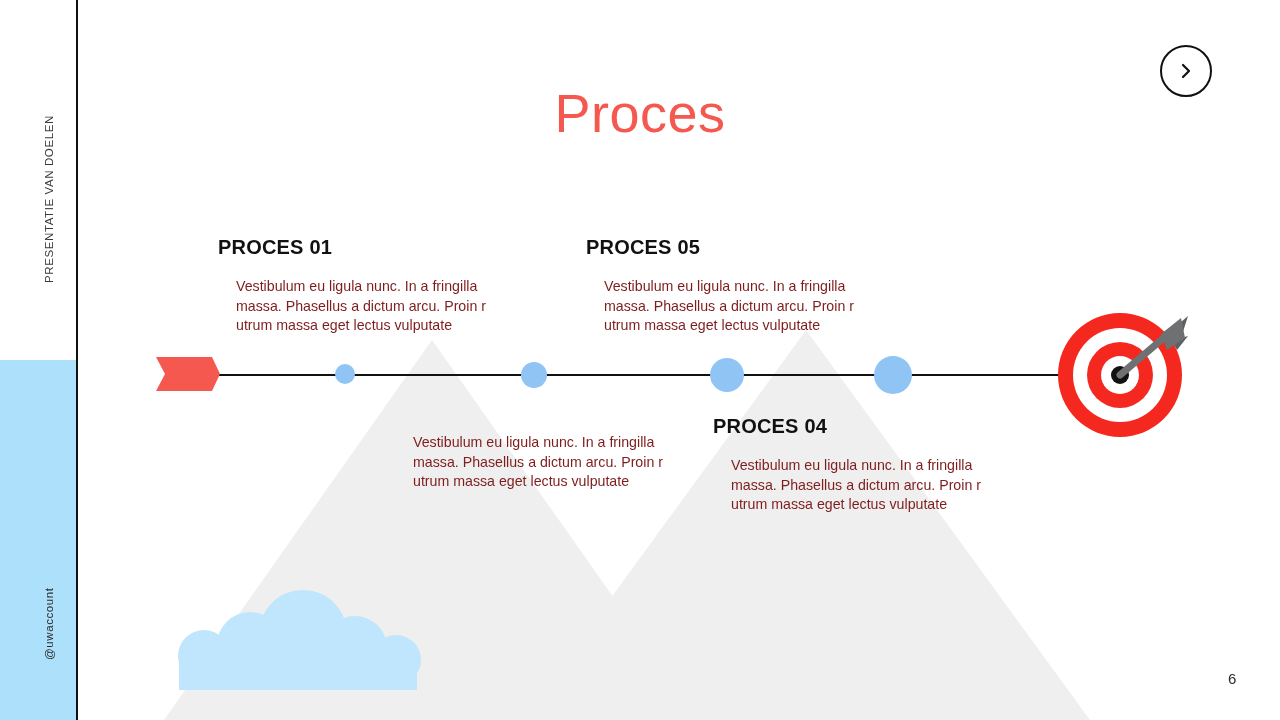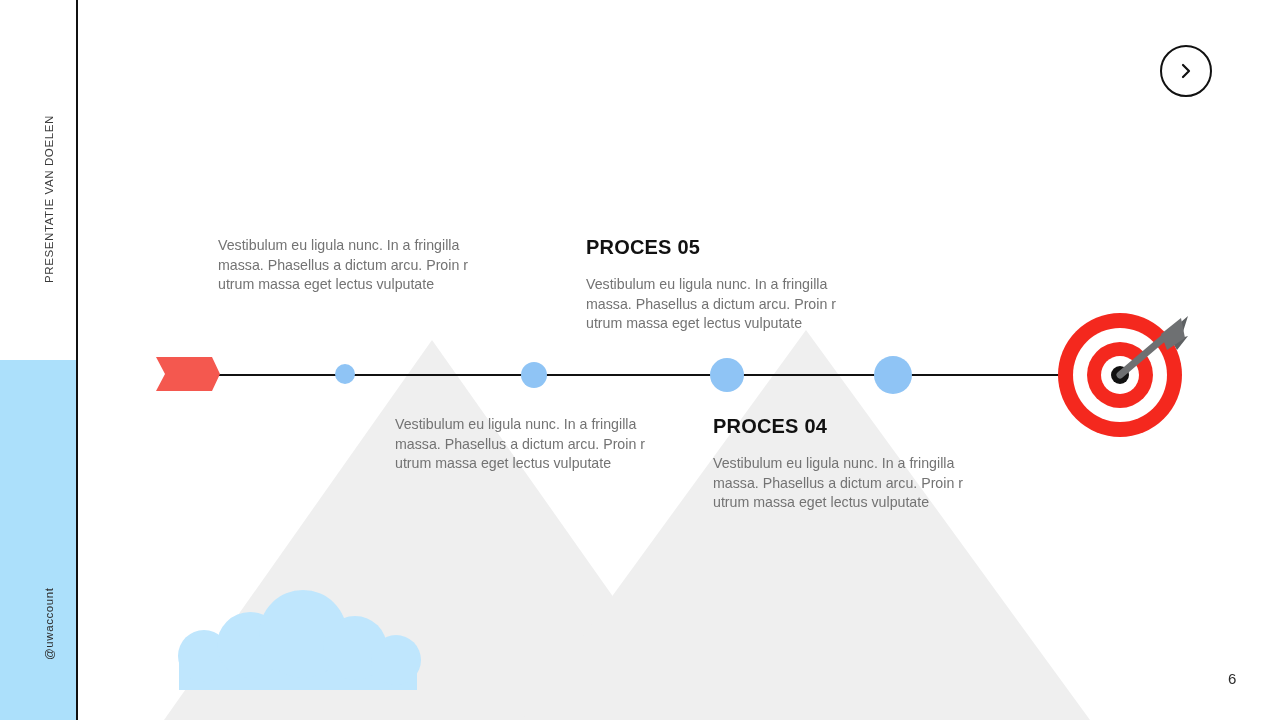--- a/index.html
+++ b/index.html
@@ -133,22 +133,22 @@
     font-size: 20px;
     font-weight: bold;
     color: #111111;
     letter-spacing: 0.2px;
     margin: 0 0 16px 0;
     font-family: "Liberation Sans", sans-serif;
   }
   .proc-body {
     font-size: 14.2px;
     line-height: 19.5px;
-    color: #737373;
-    margin: 0;
+    color: #7f1d1d;
+    margin: 18px;
     font-family: "Liberation Sans", sans-serif;
   }
 
   .proc-01 { left: 218px; top: 236px; }
   .proc-03 { left: 586px; top: 236px; }
   .proc-02 { left: 395px; top: 415px; }
   .proc-04 { left: 713px; top: 415px; }
 
   
   .page-num {
@@ -176,20 +176,21 @@
       <circle cx="355" cy="648" r="32"></circle>
       <circle cx="396" cy="660" r="25"></circle>
     </g>
   </svg>
 
   <div class="rail-blue"></div>
   <div class="rail-line"></div>
   <div class="rail-label rail-label-top">PRESENTATIE VAN DOELEN</div>
   <div class="rail-label rail-label-bottom">@uwaccount</div>
 
+  <div class="title">Proces</div>
 
   <div class="next-btn">
     <svg width="18" height="18" viewBox="0 0 18 18">
       <polyline points="6,3 12,9 6,15" fill="none" stroke="#111111" stroke-width="2.2" stroke-linecap="round" stroke-linejoin="round"></polyline>
     </svg>
   </div>
 
   <div class="timeline-line"></div>
 
   <svg class="flag" viewBox="0 0 64 34">
@@ -208,20 +209,21 @@
     <circle cx="63" cy="67" r="19" fill="#FFFFFF"></circle>
     <circle cx="63" cy="67" r="9" fill="#111111"></circle>
     <g>
       <line x1="63" y1="67" x2="116" y2="22" stroke="#6E7072" stroke-width="7" stroke-linecap="round"></line>
       <polygon points="117,20 131,8 124,30 131,28 120,42 113,30 118,31" fill="#5E6163"></polygon>
       <polygon points="104,26 124,10 128,30 110,42" fill="#6E7072"></polygon>
     </g>
   </svg>
 
   <div class="proc proc-01">
+    <div class="proc-title">PROCES 01</div>
     <div class="proc-body">Vestibulum eu ligula nunc. In a fringilla massa. Phasellus a dictum arcu. Proin r utrum massa eget lectus vulputate</div>
   </div>
 
   <div class="proc proc-03">
     <div class="proc-title">PROCES 05</div>
     <div class="proc-body">Vestibulum eu ligula nunc. In a fringilla massa. Phasellus a dictum arcu. Proin r utrum massa eget lectus vulputate</div>
   </div>
 
   <div class="proc proc-02">
     <div class="proc-body">Vestibulum eu ligula nunc. In a fringilla massa. Phasellus a dictum arcu. Proin r utrum massa eget lectus vulputate</div>

